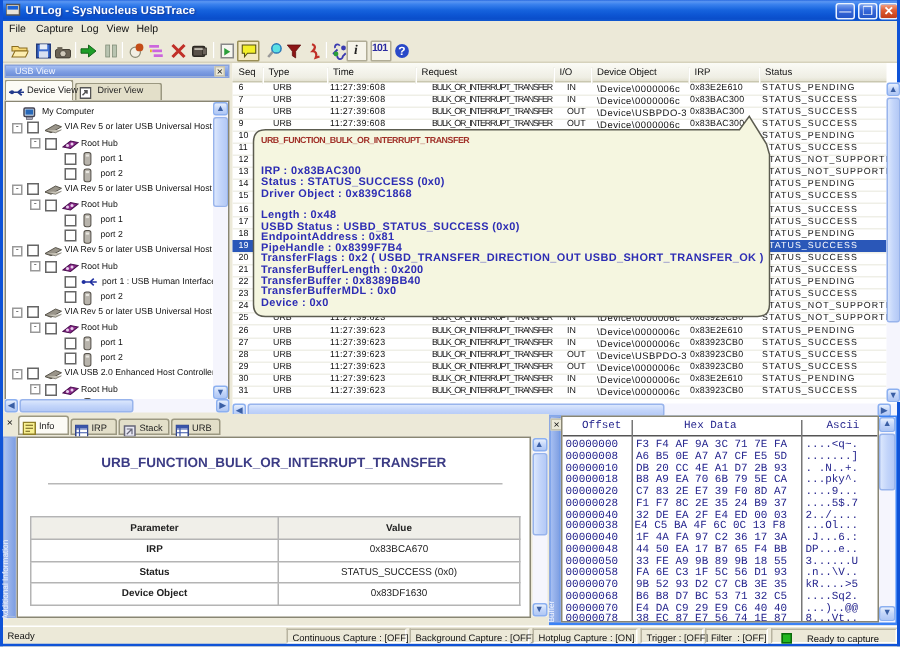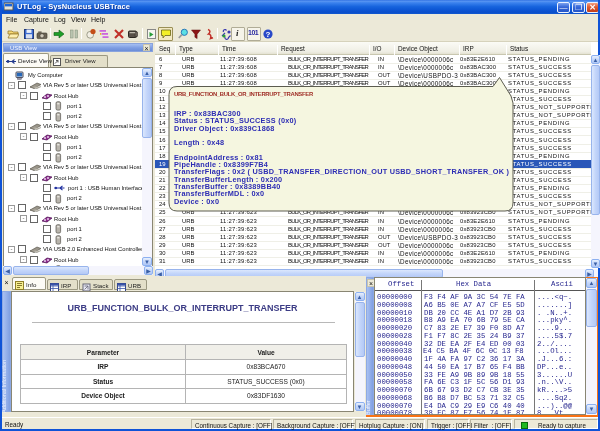--- a/index.html
+++ b/index.html
@@ -56,21 +56,21 @@
 #blstrip{position:absolute;left:0px;top:15px;width:9px;height:121px;background:linear-gradient(90deg,#a8c0f2,#7f9fe2);border:1px solid #8ea9e2}
 #blstrip span{position:absolute;left:0px;bottom:2px;font-size:5.5px;color:#eef3ff;transform:rotate(-90deg);transform-origin:4px 100%;white-space:nowrap}
 #blcontent{position:absolute;left:9px;top:15px;width:343px;height:121px;background:#fff;border:1px solid #898673}
 #bltitle{position:absolute;left:0;top:11px;width:100%;text-align:center;font-size:9px;font-weight:bold;color:#3c3c85;letter-spacing:0px}
 #blhr{position:absolute;left:20px;top:30px;width:303px;height:1px;background:#b8b8b8}
 .ptab{position:absolute;left:8px;top:52px;width:327px;border-collapse:collapse}
 .ptab td{border:1px solid #b4b4b4;font-size:6.6px;color:#222;text-align:center;height:14.5px}
 .ptab .hd td{background:#f0efe9;font-weight:bold;height:15px}
 .ptab td.pn{font-weight:bold;width:165px}
 
-#hex{position:absolute;left:366px;top:277px;width:232px;height:140px;background:#f97316}
+#hex{position:absolute;left:366px;top:277px;width:232px;height:140px;background:#3b82f6}
 #hexstrip{position:absolute;left:0;top:0;width:8px;height:138px;background:linear-gradient(90deg,#a8c0f2,#7f9fe2);border:1px solid #8ea9e2}
 #hexstrip span{position:absolute;left:0px;bottom:3px;font-size:5.5px;color:#eef3ff;transform:rotate(-90deg);transform-origin:4px 100%}
 #hexstrip .x{position:absolute;left:0px;top:1px;width:8px;height:8px;background:#ece9d8;font-size:7px;line-height:8px;text-align:center;color:#111;border:1px solid #c8c4ae}
 #hexbody{position:absolute;left:8px;top:0;width:212px;height:138px;background:#fff;border:1px solid #898673;overflow:hidden;
  font-family:"Liberation Mono",monospace;font-size:7.3px;color:#26268e}
 .hrow{position:absolute;left:0;width:100%;white-space:pre}
 #hexhead{position:absolute;left:0;top:2px;width:100%;border-bottom:1px solid #555;height:11px}
 .hvline{position:absolute;top:0;width:1px;background:#777}
 
 #status{position:absolute;left:2px;top:417px;width:596px;height:12px;background:#ece9d8;border-top:1px solid #fff;font-size:6.3px;color:#111}
@@ -693,20 +693,21 @@
   </div>
 <div id="tip">
     <svg width="352" height="141" viewBox="0 0 352 141" style="position:absolute;left:0;top:0">
       <path d="M 11 12.5 L 327 12.5 L 333.5 3.5 L 345 22 L 347 29 L 347 129 Q 347 137 339 137 L 11 137 Q 3 137 3 129 L 3 20.5 Q 3 12.5 11 12.5 Z" fill="#f5f6e0" stroke="#5c5c50" stroke-width="1"></path>
     </svg>
     <div style="position:absolute;left:8px;top:17px;font-size:5.9px;font-weight:bold;color:#a03028;letter-spacing:-0.3px;white-space:nowrap">URB_FUNCTION_BULK_OR_INTERRUPT_TRANSFER</div>
     <div style="position:absolute;left:8px;top:35.0px;font-size:7.3px;font-weight:bold;color:#2d2db4;letter-spacing:0.25px;white-space:nowrap">IRP : 0x83BAC300</div>
     <div style="position:absolute;left:8px;top:42.3px;font-size:7.3px;font-weight:bold;color:#2d2db4;letter-spacing:0.25px;white-space:nowrap">Status : STATUS_SUCCESS (0x0)</div>
     <div style="position:absolute;left:8px;top:49.6px;font-size:7.3px;font-weight:bold;color:#2d2db4;letter-spacing:0.25px;white-space:nowrap">Driver Object : 0x839C1868</div>
     <div style="position:absolute;left:8px;top:64.2px;font-size:7.3px;font-weight:bold;color:#2d2db4;letter-spacing:0.25px;white-space:nowrap">Length : 0x48</div>
+    <div style="position:absolute;left:8px;top:71.5px;font-size:7.3px;font-weight:bold;color:#2d2db4;letter-spacing:0.25px;white-space:nowrap">USBD Status : USBD_STATUS_SUCCESS (0x0)</div>
     <div style="position:absolute;left:8px;top:78.8px;font-size:7.3px;font-weight:bold;color:#2d2db4;letter-spacing:0.25px;white-space:nowrap">EndpointAddress : 0x81</div>
     <div style="position:absolute;left:8px;top:86.1px;font-size:7.3px;font-weight:bold;color:#2d2db4;letter-spacing:0.25px;white-space:nowrap">PipeHandle : 0x8399F7B4</div>
     <div style="position:absolute;left:8px;top:93.4px;font-size:7.3px;font-weight:bold;color:#2d2db4;letter-spacing:0.25px;white-space:nowrap">TransferFlags : 0x2 ( USBD_TRANSFER_DIRECTION_OUT USBD_SHORT_TRANSFER_OK )</div>
     <div style="position:absolute;left:8px;top:100.7px;font-size:7.3px;font-weight:bold;color:#2d2db4;letter-spacing:0.25px;white-space:nowrap">TransferBufferLength : 0x200</div>
     <div style="position:absolute;left:8px;top:108.0px;font-size:7.3px;font-weight:bold;color:#2d2db4;letter-spacing:0.25px;white-space:nowrap">TransferBuffer : 0x8389BB40</div>
     <div style="position:absolute;left:8px;top:115.3px;font-size:7.3px;font-weight:bold;color:#2d2db4;letter-spacing:0.25px;white-space:nowrap">TransferBufferMDL : 0x0</div>
     <div style="position:absolute;left:8px;top:122.6px;font-size:7.3px;font-weight:bold;color:#2d2db4;letter-spacing:0.25px;white-space:nowrap">Device : 0x0</div>
   </div>
 <div id="bl">
     <div style="position:absolute;left:1px;top:3px;width:7px;height:8px;font-size:7px;line-height:7px;text-align:center;color:#111">×</div>
@@ -767,33 +768,33 @@
       <span>Buffer</span>
     </div>
     <div id="hexbody">
       <div id="hexhead">
         <span style="position:absolute;left:13px">Offset</span>
         <span style="position:absolute;left:81px">Hex Data</span>
         <span style="position:absolute;left:176px">Ascii</span>
       </div>
       <div class="hvline" style="left:46px;top:2px;height:136px"></div>
       <div class="hvline" style="left:159px;top:2px;height:136px"></div>
-      <div class="hrow" style="top:15.00px"><span style="position:absolute;left:2px">00000000</span><span style="position:absolute;left:49px">F3 F4 AF 9A 3C 54 7E FA</span><span style="position:absolute;left:162px">....&lt;q~.</span></div>
+      <div class="hrow" style="top:15.00px"><span style="position:absolute;left:2px">00000000</span><span style="position:absolute;left:49px">F3 F4 AF 9A 3C 71 7E FA</span><span style="position:absolute;left:162px">....&lt;q~.</span></div>
       <div class="hrow" style="top:22.75px"><span style="position:absolute;left:2px">00000008</span><span style="position:absolute;left:49px">A6 B5 0E A7 A7 CF E5 5D</span><span style="position:absolute;left:162px">.......]</span></div>
       <div class="hrow" style="top:30.50px"><span style="position:absolute;left:2px">00000010</span><span style="position:absolute;left:49px">DB 20 CC 4E A1 D7 2B 93</span><span style="position:absolute;left:162px">. .N..+.</span></div>
       <div class="hrow" style="top:38.25px"><span style="position:absolute;left:2px">00000018</span><span style="position:absolute;left:49px">B8 A9 EA 70 6B 79 5E CA</span><span style="position:absolute;left:162px">...pky^.</span></div>
       <div class="hrow" style="top:46.00px"><span style="position:absolute;left:2px">00000020</span><span style="position:absolute;left:49px">C7 83 2E E7 39 F0 8D A7</span><span style="position:absolute;left:162px">....9...</span></div>
       <div class="hrow" style="top:53.75px"><span style="position:absolute;left:2px">00000028</span><span style="position:absolute;left:49px">F1 F7 8C 2E 35 24 B9 37</span><span style="position:absolute;left:162px">....5$.7</span></div>
       <div class="hrow" style="top:61.50px"><span style="position:absolute;left:2px">00000040</span><span style="position:absolute;left:49px">32 DE EA 2F E4 ED 00 03</span><span style="position:absolute;left:162px">2../....</span></div>
       <div class="hrow" style="top:69.25px"><span style="position:absolute;left:2px">00000038</span><span style="position:absolute;left:48px">E4 C5 BA 4F 6C 0C 13 F8</span><span style="position:absolute;left:162px">...Ol...</span></div>
       <div class="hrow" style="top:77.00px"><span style="position:absolute;left:2px">00000040</span><span style="position:absolute;left:49px">1F 4A FA 97 C2 36 17 3A</span><span style="position:absolute;left:162px">.J...6.:</span></div>
       <div class="hrow" style="top:84.75px"><span style="position:absolute;left:2px">00000048</span><span style="position:absolute;left:49px">44 50 EA 17 B7 65 F4 BB</span><span style="position:absolute;left:162px">DP...e..</span></div>
       <div class="hrow" style="top:92.50px"><span style="position:absolute;left:2px">00000050</span><span style="position:absolute;left:49px">33 FE A9 9B 89 9B 18 55</span><span style="position:absolute;left:162px">3......U</span></div>
       <div class="hrow" style="top:100.25px"><span style="position:absolute;left:2px">00000058</span><span style="position:absolute;left:49px">FA 6E C3 1F 5C 56 D1 93</span><span style="position:absolute;left:162px">.n..\V..</span></div>
-      <div class="hrow" style="top:108.00px"><span style="position:absolute;left:2px">00000070</span><span style="position:absolute;left:49px">6B 67 93 D2 C7 CB 3E 35</span><span style="position:absolute;left:162px">kR....&gt;5</span></div>
+      <div class="hrow" style="top:108.00px"><span style="position:absolute;left:2px">00000070</span><span style="position:absolute;left:49px">9B 52 93 D2 C7 CB 3E 35</span><span style="position:absolute;left:162px">kR....&gt;5</span></div>
       <div class="hrow" style="top:115.75px"><span style="position:absolute;left:2px">00000068</span><span style="position:absolute;left:49px">B6 B8 D7 BC 53 71 32 C5</span><span style="position:absolute;left:162px">....Sq2.</span></div>
       <div class="hrow" style="top:123.50px"><span style="position:absolute;left:2px">00000070</span><span style="position:absolute;left:49px">E4 DA C9 29 E9 C6 40 40</span><span style="position:absolute;left:162px">...)..@@</span></div>
       <div class="hrow" style="top:131.25px"><span style="position:absolute;left:2px">00000078</span><span style="position:absolute;left:49px">38 EC 87 E7 56 74 1E 87</span><span style="position:absolute;left:162px">8...Vt..</span></div>
       <div class="hrow" style="top:139.00px"></div>
     </div>
     <div class="vscroll" style="left:220px;top:1px;width:11px;height:137px">
       <div class="sbtn arr" style="top:0;height:10px">▲</div>
       <div class="sbtn arr" style="top:126px;height:10px">▼</div>
       <div class="sthumb" style="top:11px;left:0;width:11px;height:38px"></div>
     </div>

